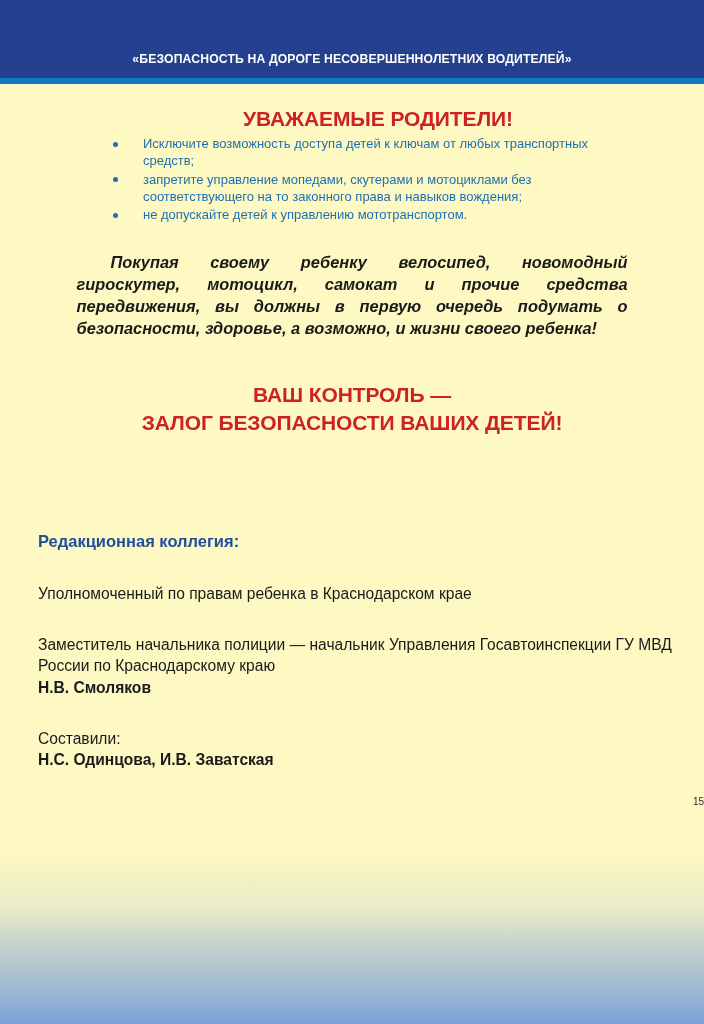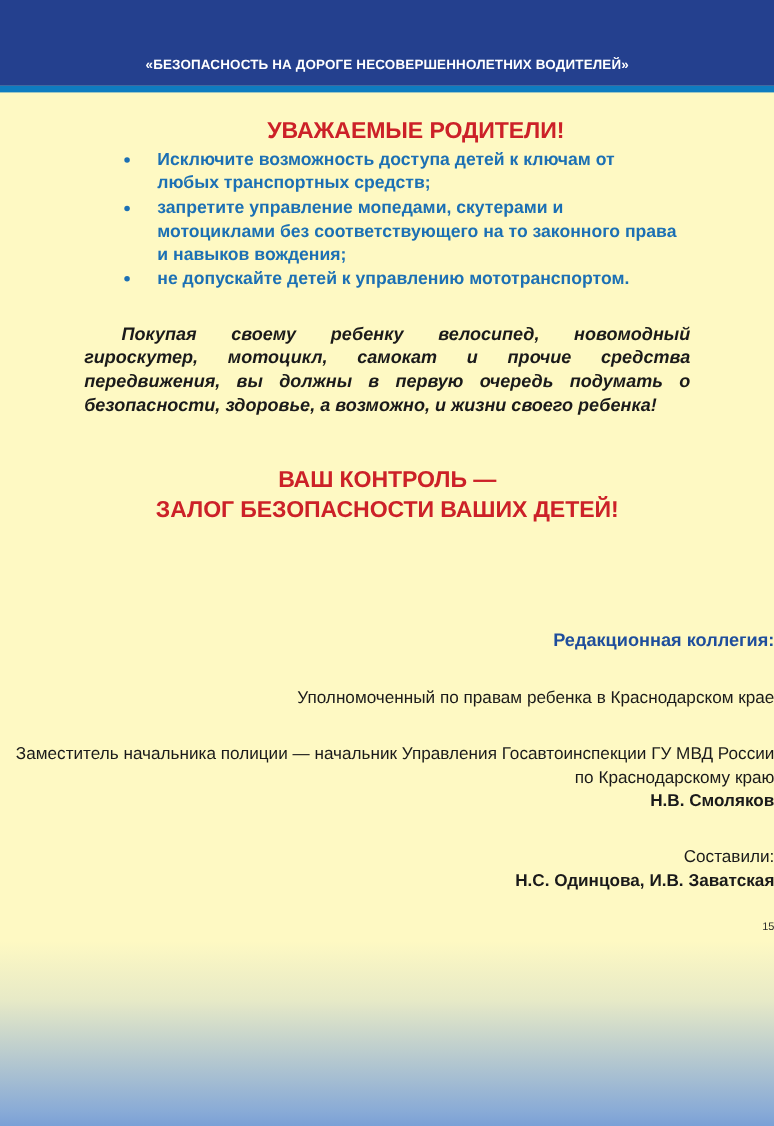--- a/index.html
+++ b/index.html
@@ -86,22 +86,22 @@
     margin: 23px 0 4px 12px;
     padding-left: 40px;
   }
 
   
   .bullets {
     margin: 0;
     padding: 0;
     list-style: none;
     color: #1C70B4;
-    font-weight: 700;
-    font-size: 16px;
+    font-weight: 400;
+    font-size: 13px;
     line-height: 1.33;
     width: 530px;
     margin-left: 88px;
   }
   .bullets li {
     position: relative;
     padding-left: 55px;
     margin-bottom: 1px;
   }
   .bullet-dot {
@@ -139,22 +139,23 @@
     font-weight: 800;
     font-size: 21px;
     line-height: 1.30;
     margin-top: 42px;
     letter-spacing: -0.1px;
   }
   .callout .line { display: block; }
 
   
   .board {
-    text-align: right;
+    text-align: left;
     margin-top: 96px;
+    margin-left: 38px;
   }
   .board-title {
     color: #1F4E9C;
     font-weight: 700;
     font-size: 16.5px;
     margin: 0 0 32px 0;
   }
   .credit {
     margin: 0 0 30px 0;
     color: #1A1A1A;

